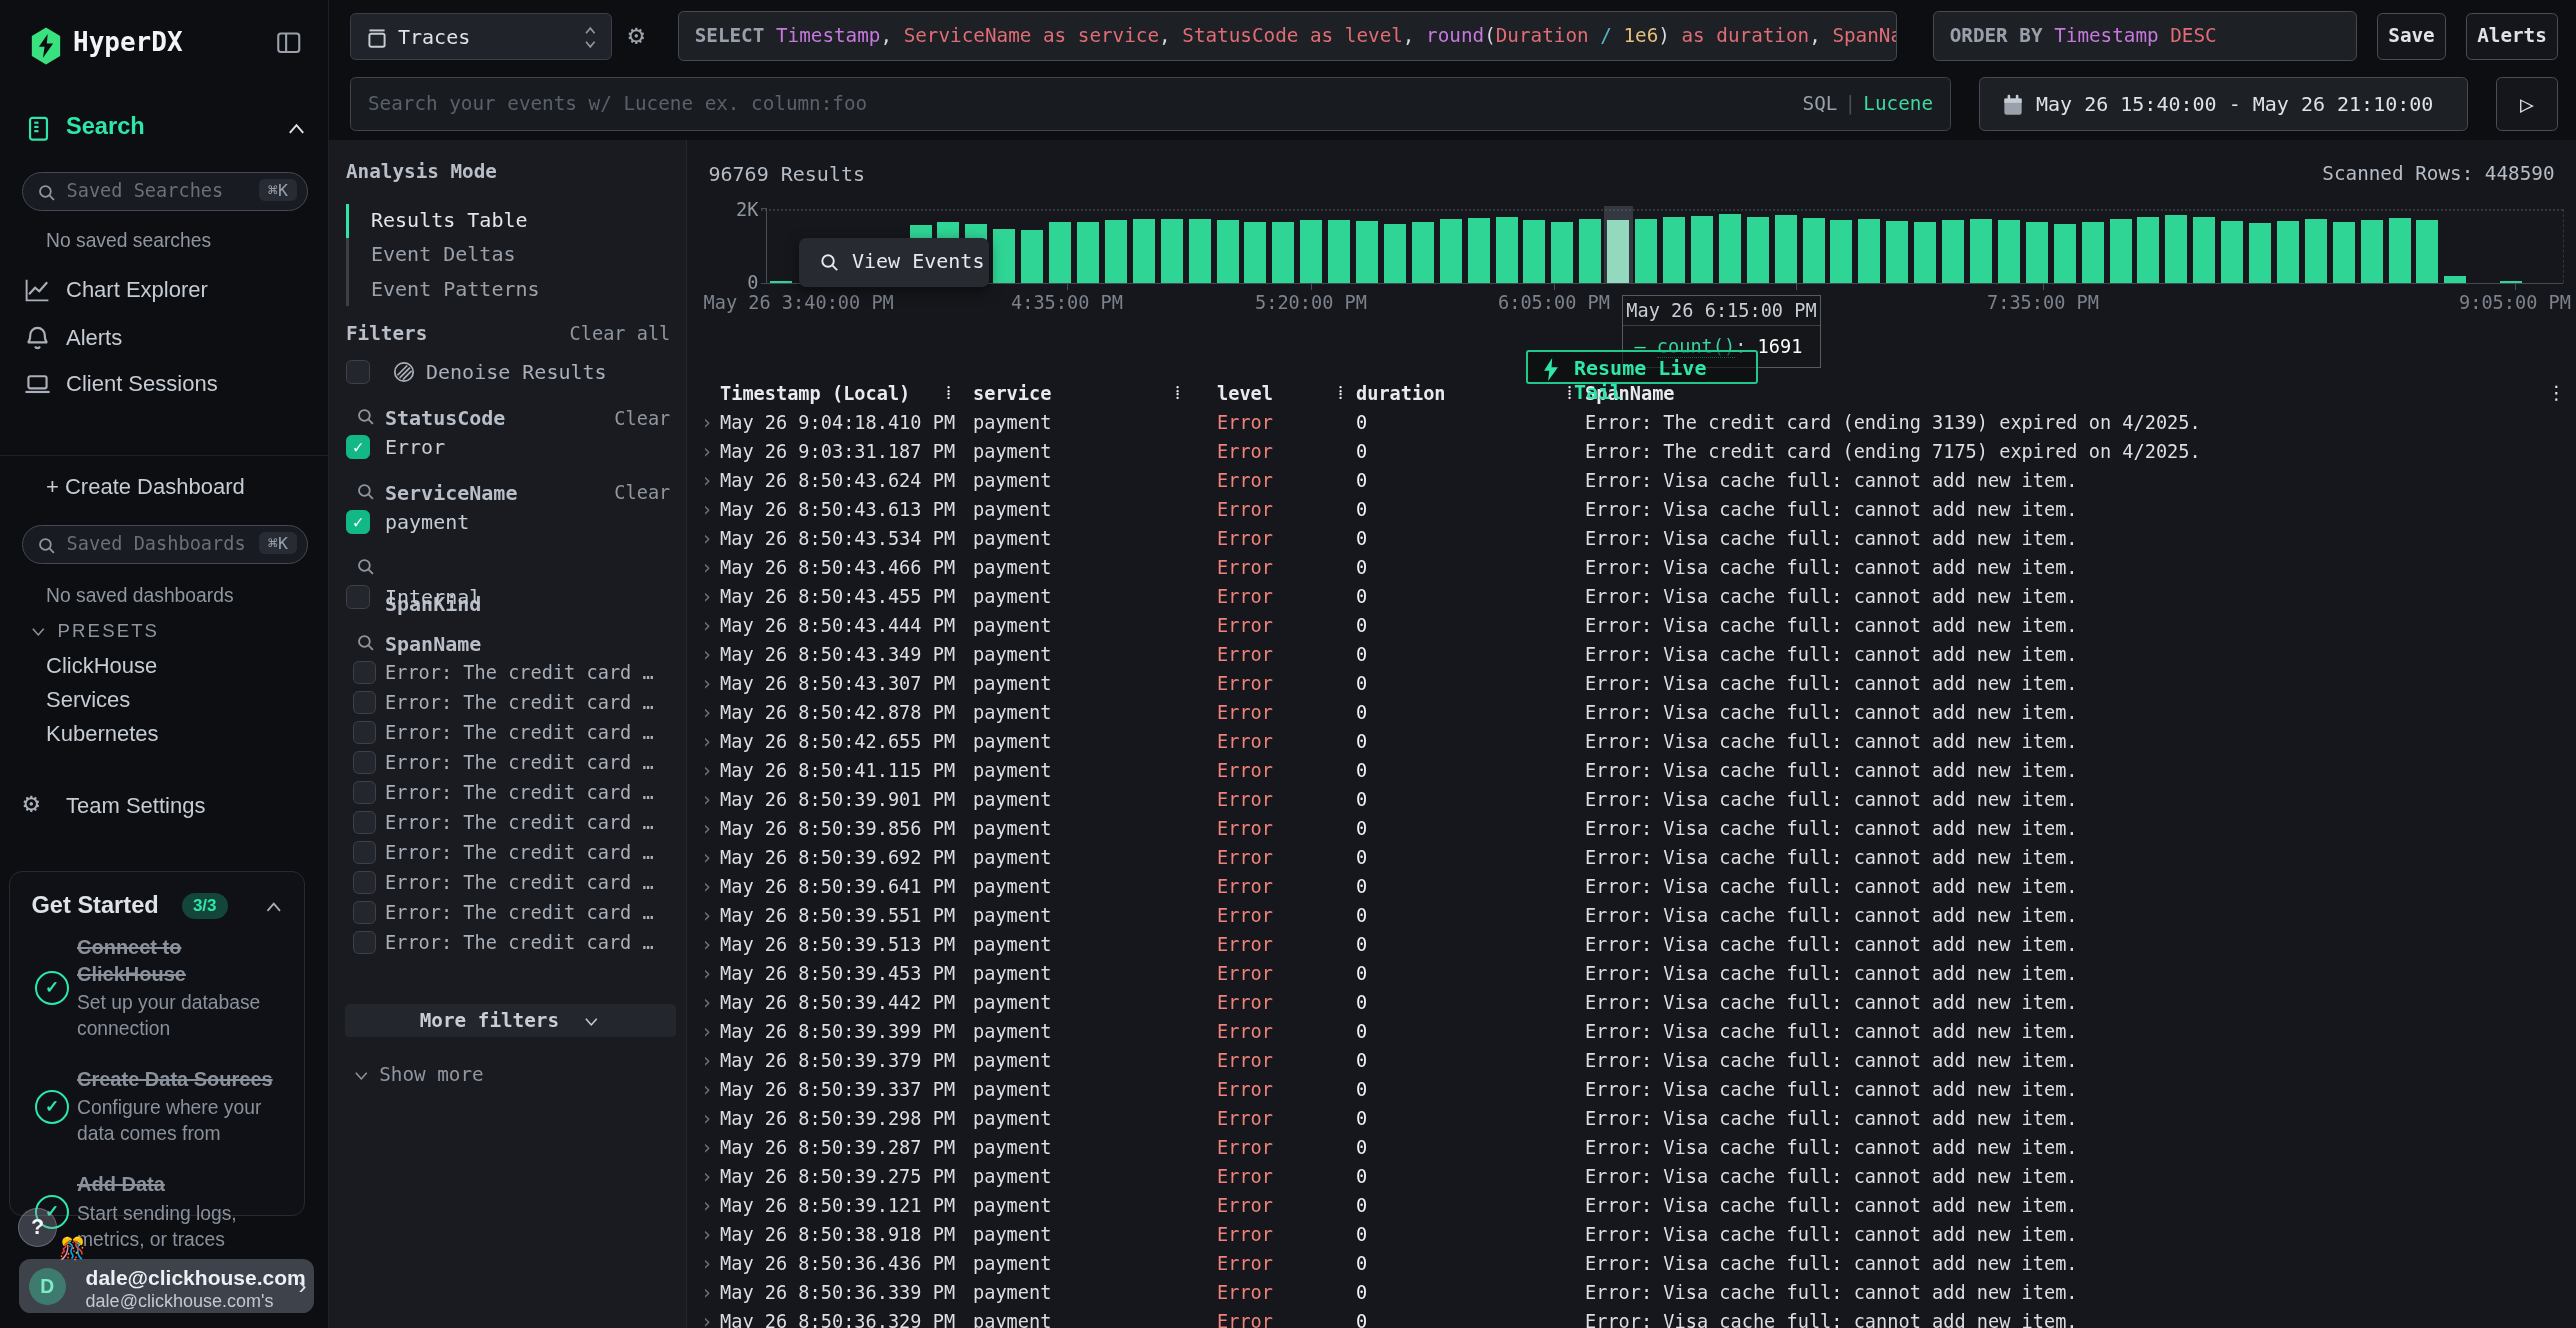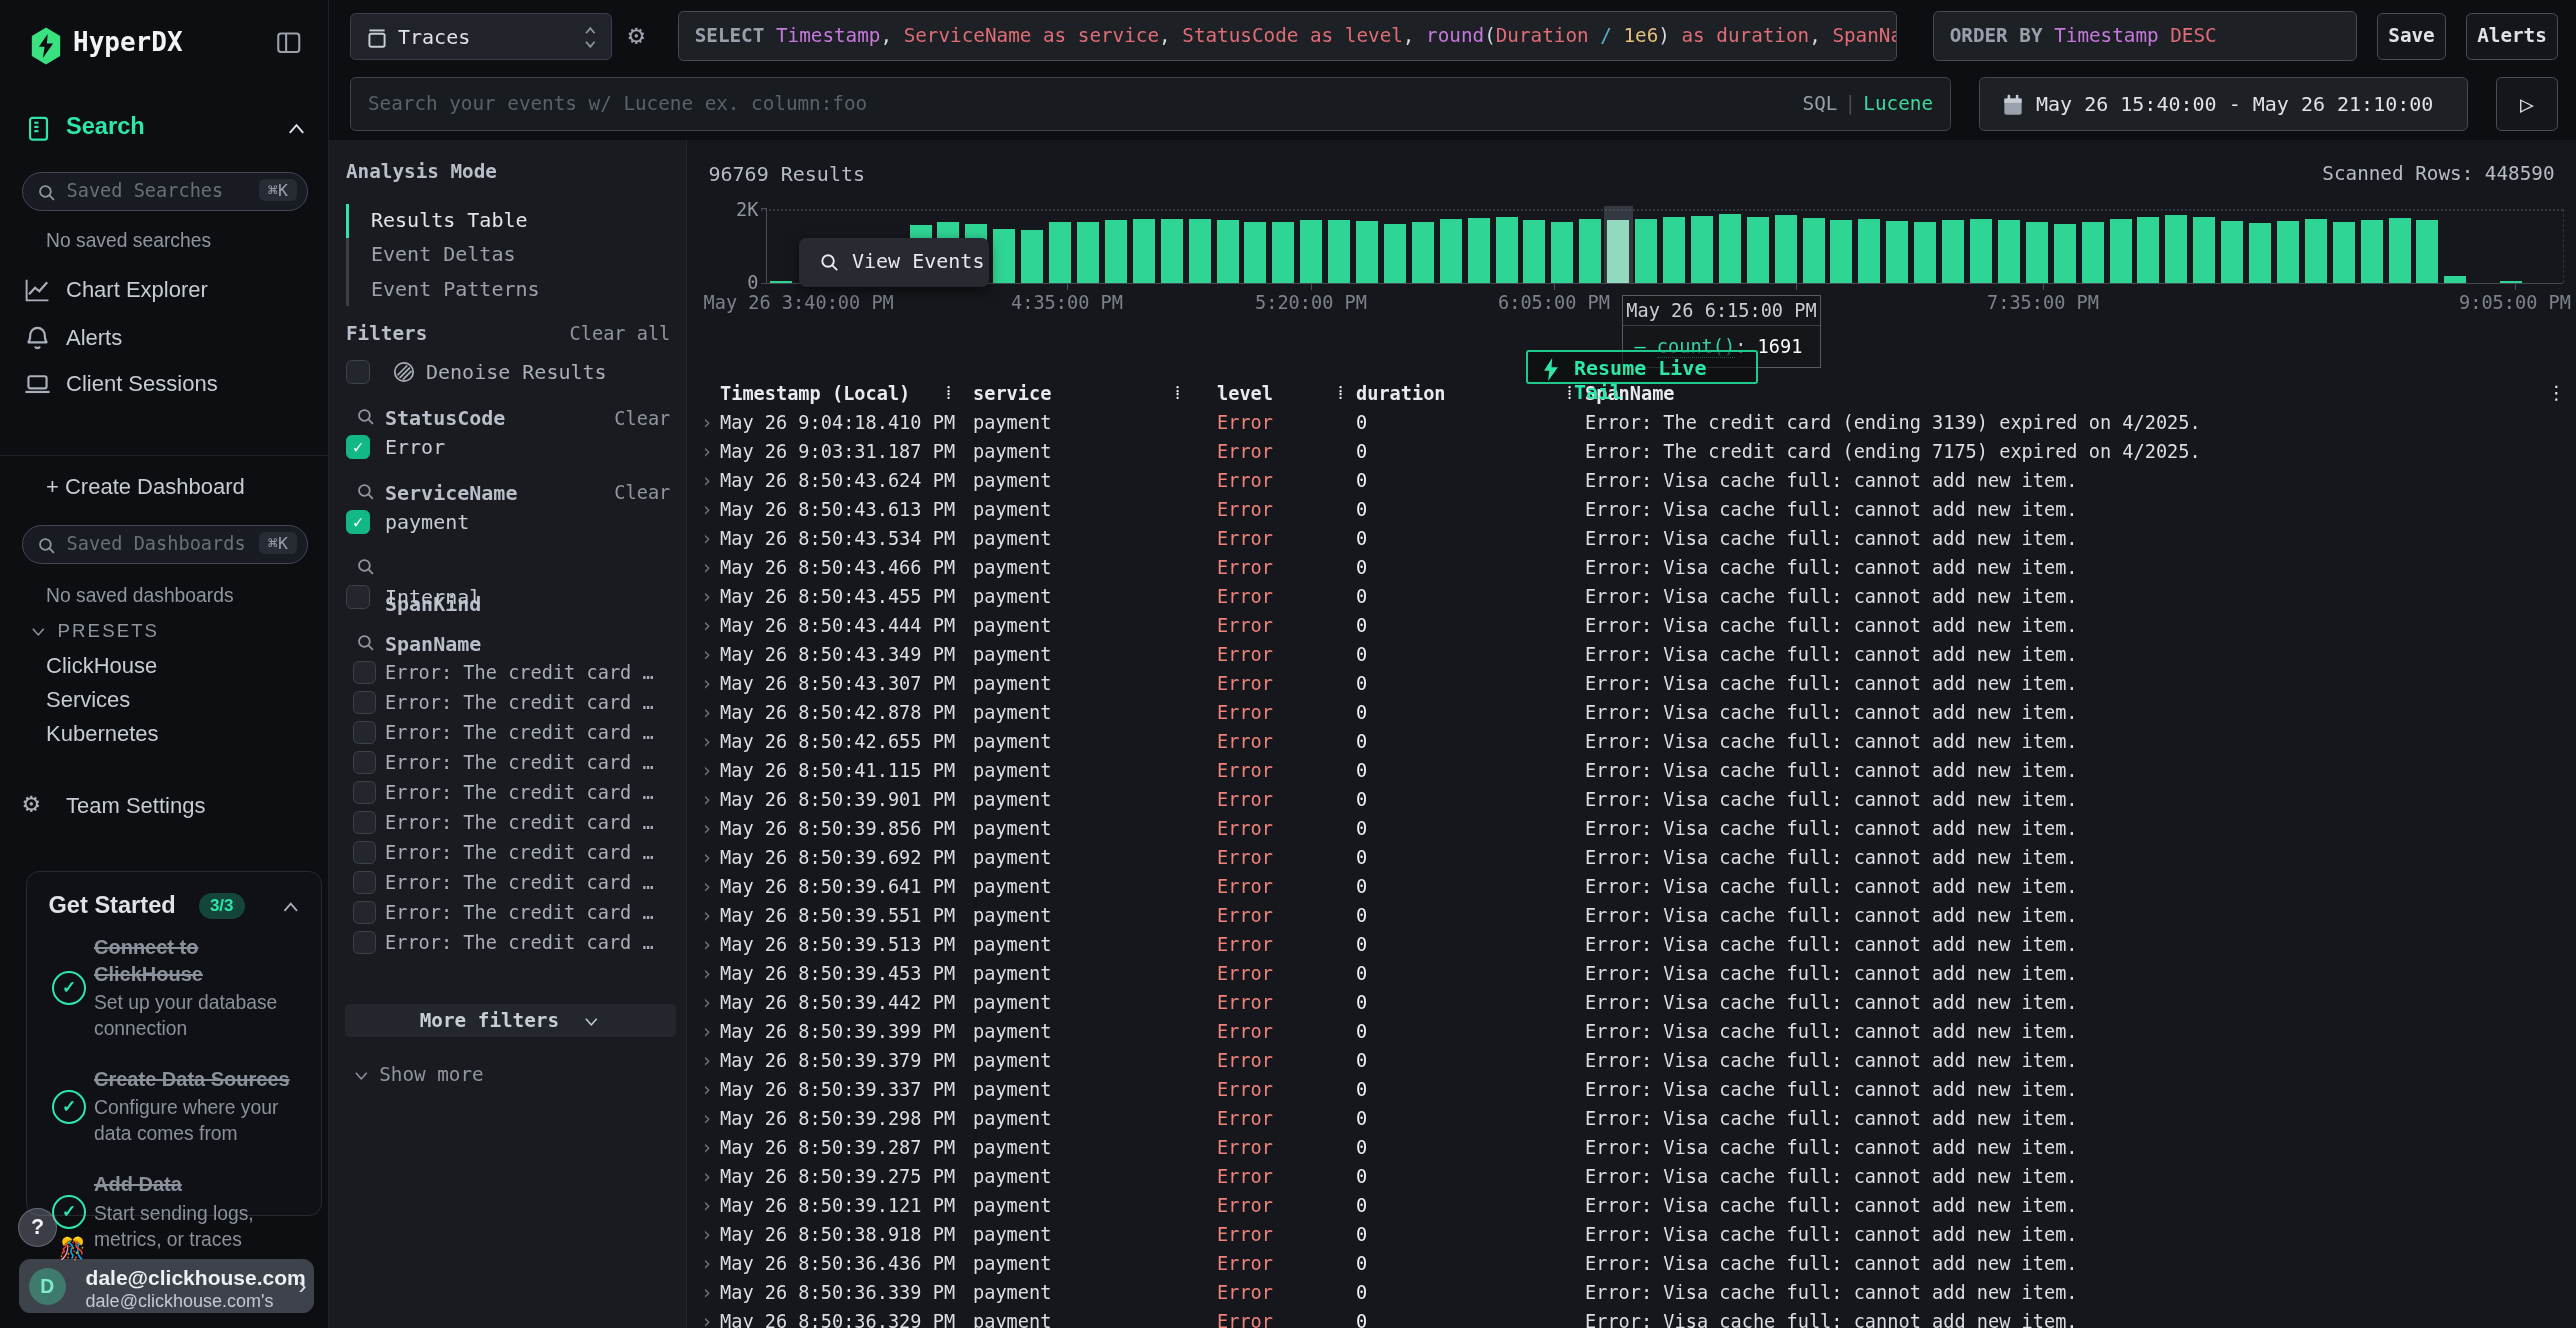--- a/index.html
+++ b/index.html
@@ -21,21 +21,21 @@
   .pill .ph{position:absolute;left:44px;top:7.2px;font-size:18.6px;color:#69707a;}
   .pill .kbd{position:absolute;right:10px;top:6.4px;background:#272b33;border-radius:5.7px;padding:1.4px 8.6px;font-size:16.5px;color:#9aa1ab;}
   .side-muted{position:absolute;left:46px;font-size:19.3px;color:#8f96a0;font-family:"Liberation Sans",sans-serif;}
   .nav-item{position:absolute;left:0;width:329px;height:43px;}
   .nav-item .ic{position:absolute;left:23px;top:7.2px;}
   .nav-item .lbl{position:absolute;left:66px;top:8.6px;font-size:22px;color:#c6ccd4;font-family:"Liberation Sans",sans-serif;}
   .nav-item .chev{position:absolute;left:285px;top:13px;}
   .side-divider{position:absolute;left:0;top:455px;width:328px;height:0;border-top:1.4px solid #1e2127;}
   .side-link{position:absolute;left:46px;font-size:22px;color:#c6ccd4;font-family:"Liberation Sans",sans-serif;cursor:pointer;}
   .presets-row{position:absolute;left:29px;top:620px;font-size:18.6px;color:#8f96a0;letter-spacing:2.1px;font-family:"Liberation Sans",sans-serif;}
-  .gs-card{position:absolute;left:26px;top:871px;width:296px;height:345px;border:1.4px solid #272b31;border-radius:13px;background:#0f1116;}
+  .gs-card{position:absolute;left:9px;top:871px;width:296px;height:345px;border:1.4px solid #272b31;border-radius:13px;background:#0f1116;}
   .gs-head{position:absolute;left:21.5px;top:20px;width:253px;height:31.5px;}
   .gs-title{position:absolute;left:0;top:0;font-size:23.6px;font-weight:bold;color:#dfe3e8;font-family:"Liberation Sans",sans-serif;}
   .gs-badge{position:absolute;left:150px;top:1.4px;background:#14453a;color:#2ee6a8;border-radius:14.3px;padding:2.9px 11.4px;font-size:17px;font-weight:bold;font-family:"Liberation Sans",sans-serif;}
   .gs-chev{position:absolute;right:0;top:5.7px;}
   .gs-items{position:absolute;left:17px;top:62px;width:262px;}
   .gs-item{display:flex;margin-bottom:24px;}
   .gs-check{flex:0 0 50px;display:flex;align-items:center;justify-content:center;}
   .gs-check .cir{width:34px;height:34px;border:2.1px solid #2ee6a8;border-radius:50%;display:flex;align-items:center;justify-content:center;color:#2ee6a8;font-size:17px;font-weight:bold;font-family:"Liberation Sans",sans-serif;}
   .gs-texts{flex:1;font-family:"Liberation Sans",sans-serif;}
   .gs-item-title{font-size:20px;font-weight:bold;color:#8a919b;text-decoration:line-through;line-height:26.5px;}

